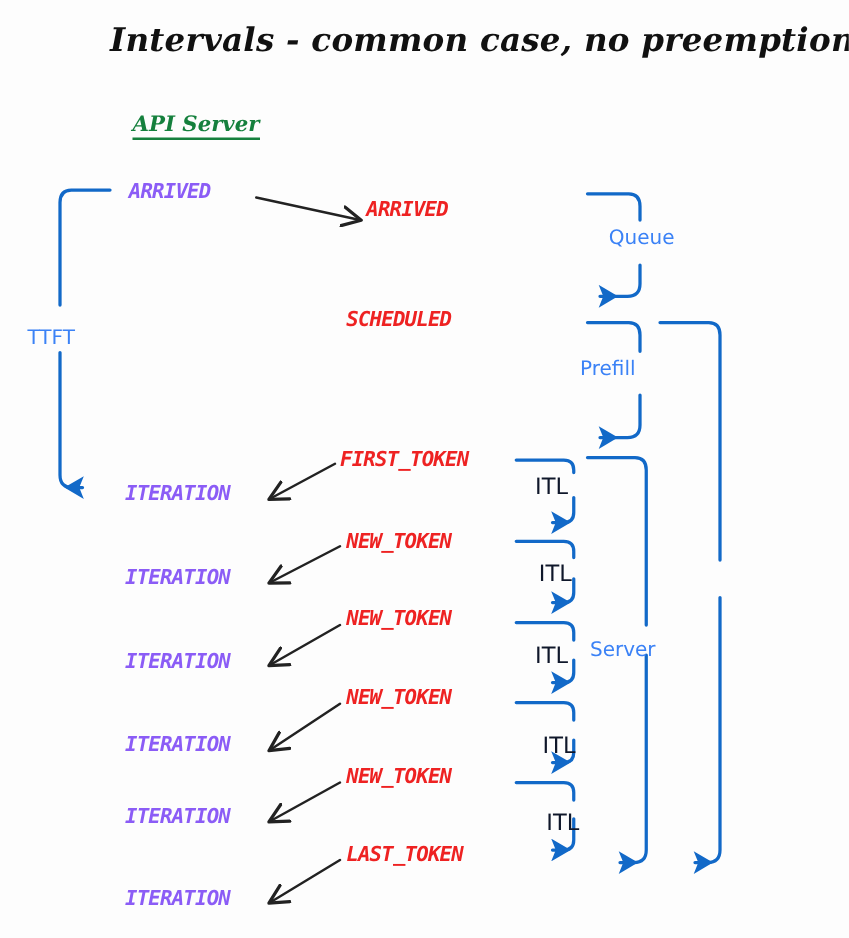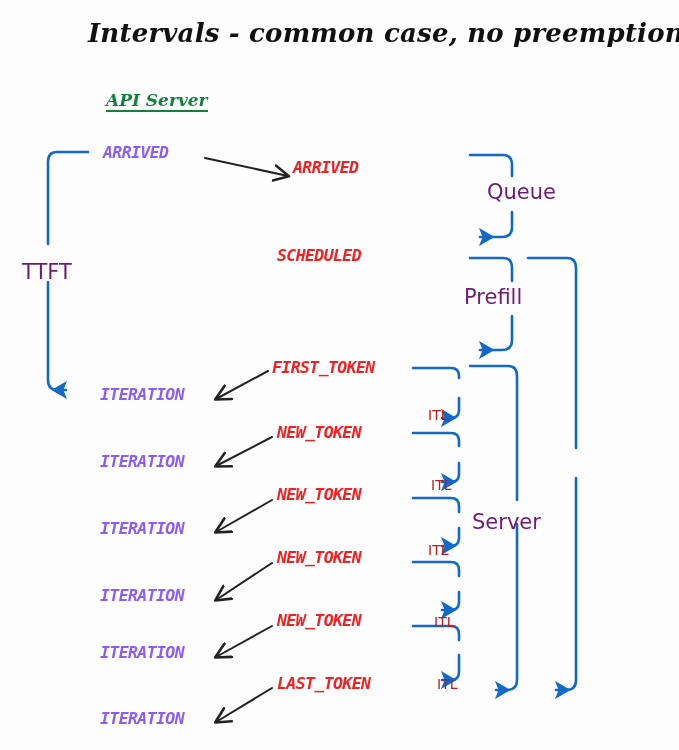--- a/index.html
+++ b/index.html
@@ -40,25 +40,25 @@
     font-style:italic;font-weight:700;
     font-size:16.5px;
     letter-spacing:-0.6px;
   }
   .orange{color:#8b5cf6;}
   .red{color:#EE2222;}
 
   
   .cap{
     font-family:"DejaVu Sans", sans-serif;
-    font-size:21px;color:#701a75;font-weight:400;
+    font-size:16px;color:#3b82f6;font-weight:400;
   }
   .cap-sm{
     font-family:"DejaVu Sans", sans-serif;
-    font-size:14px;color:#b91c1c;font-weight:400;margin-top:27px;
+    font-size:18px;color:#0f172a;font-weight:400;
   }
 </style>
 </head>
 <body>
 
 <div id="stage">
 
   <svg class="layer" viewBox="0 0 679 750">
     <defs>
       <marker id="blkArrow" markerWidth="9" markerHeight="9" refX="7.5" refY="4.5" orient="auto" markerUnits="strokeWidth">

